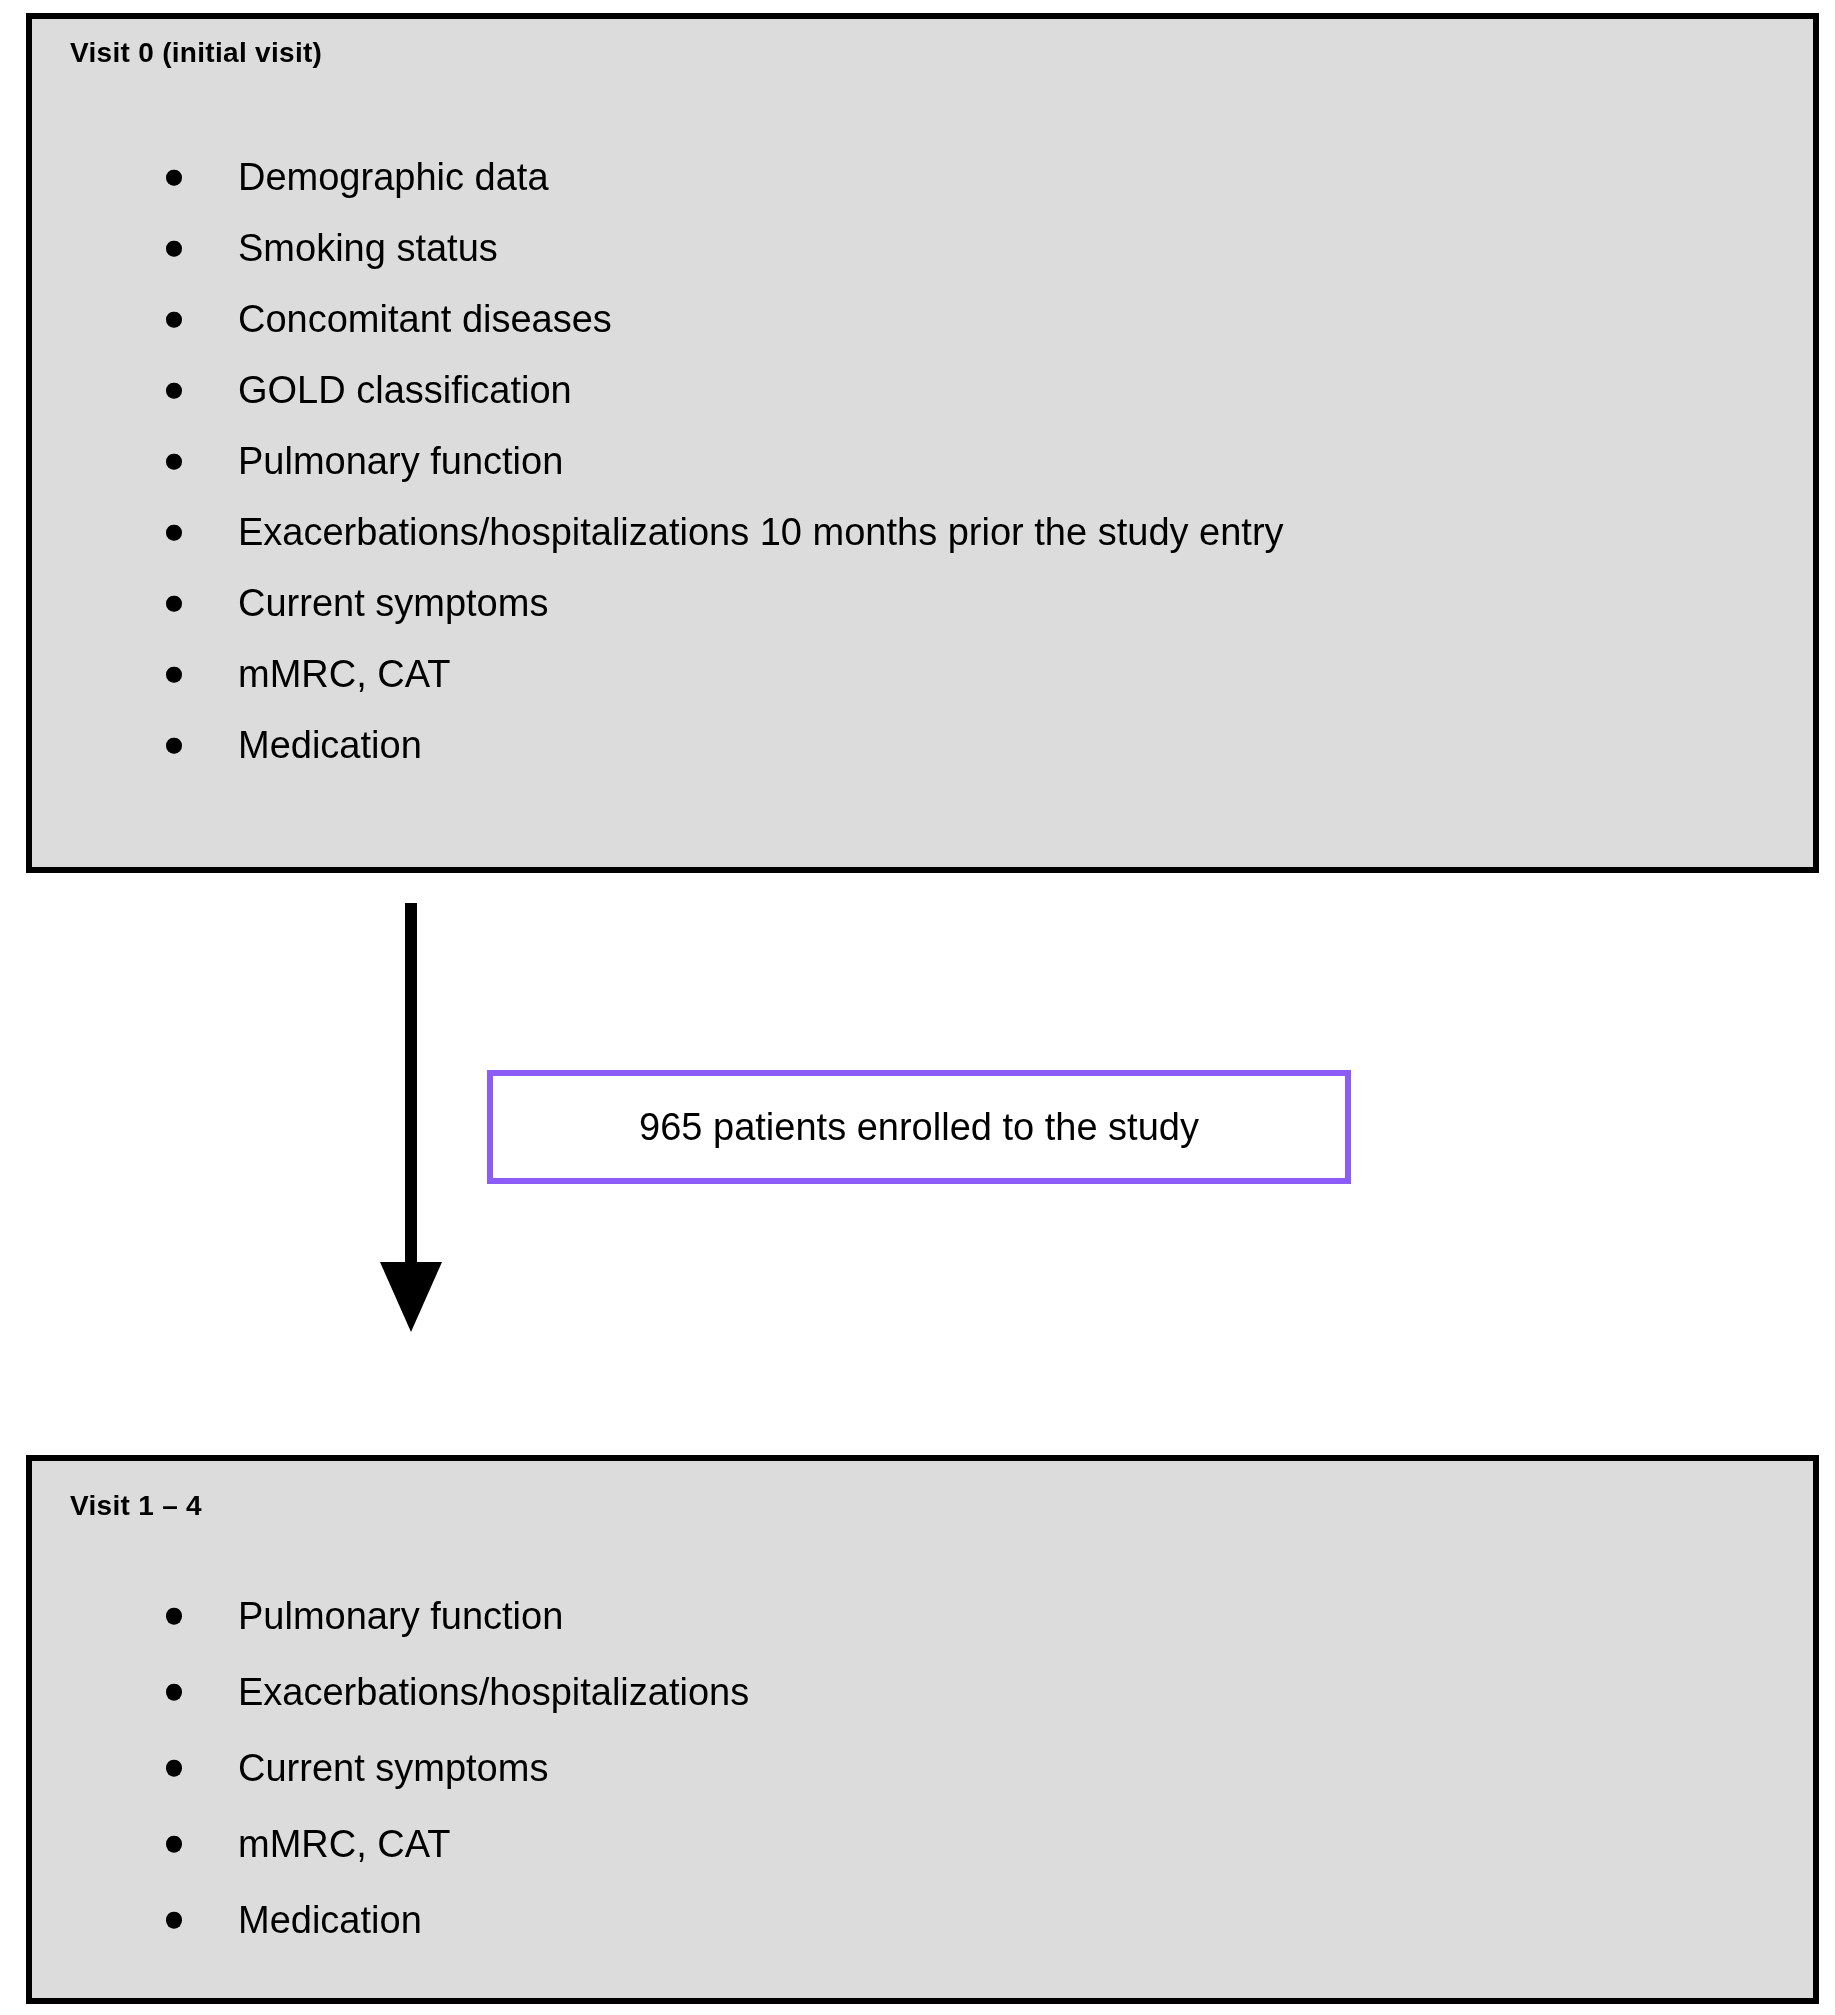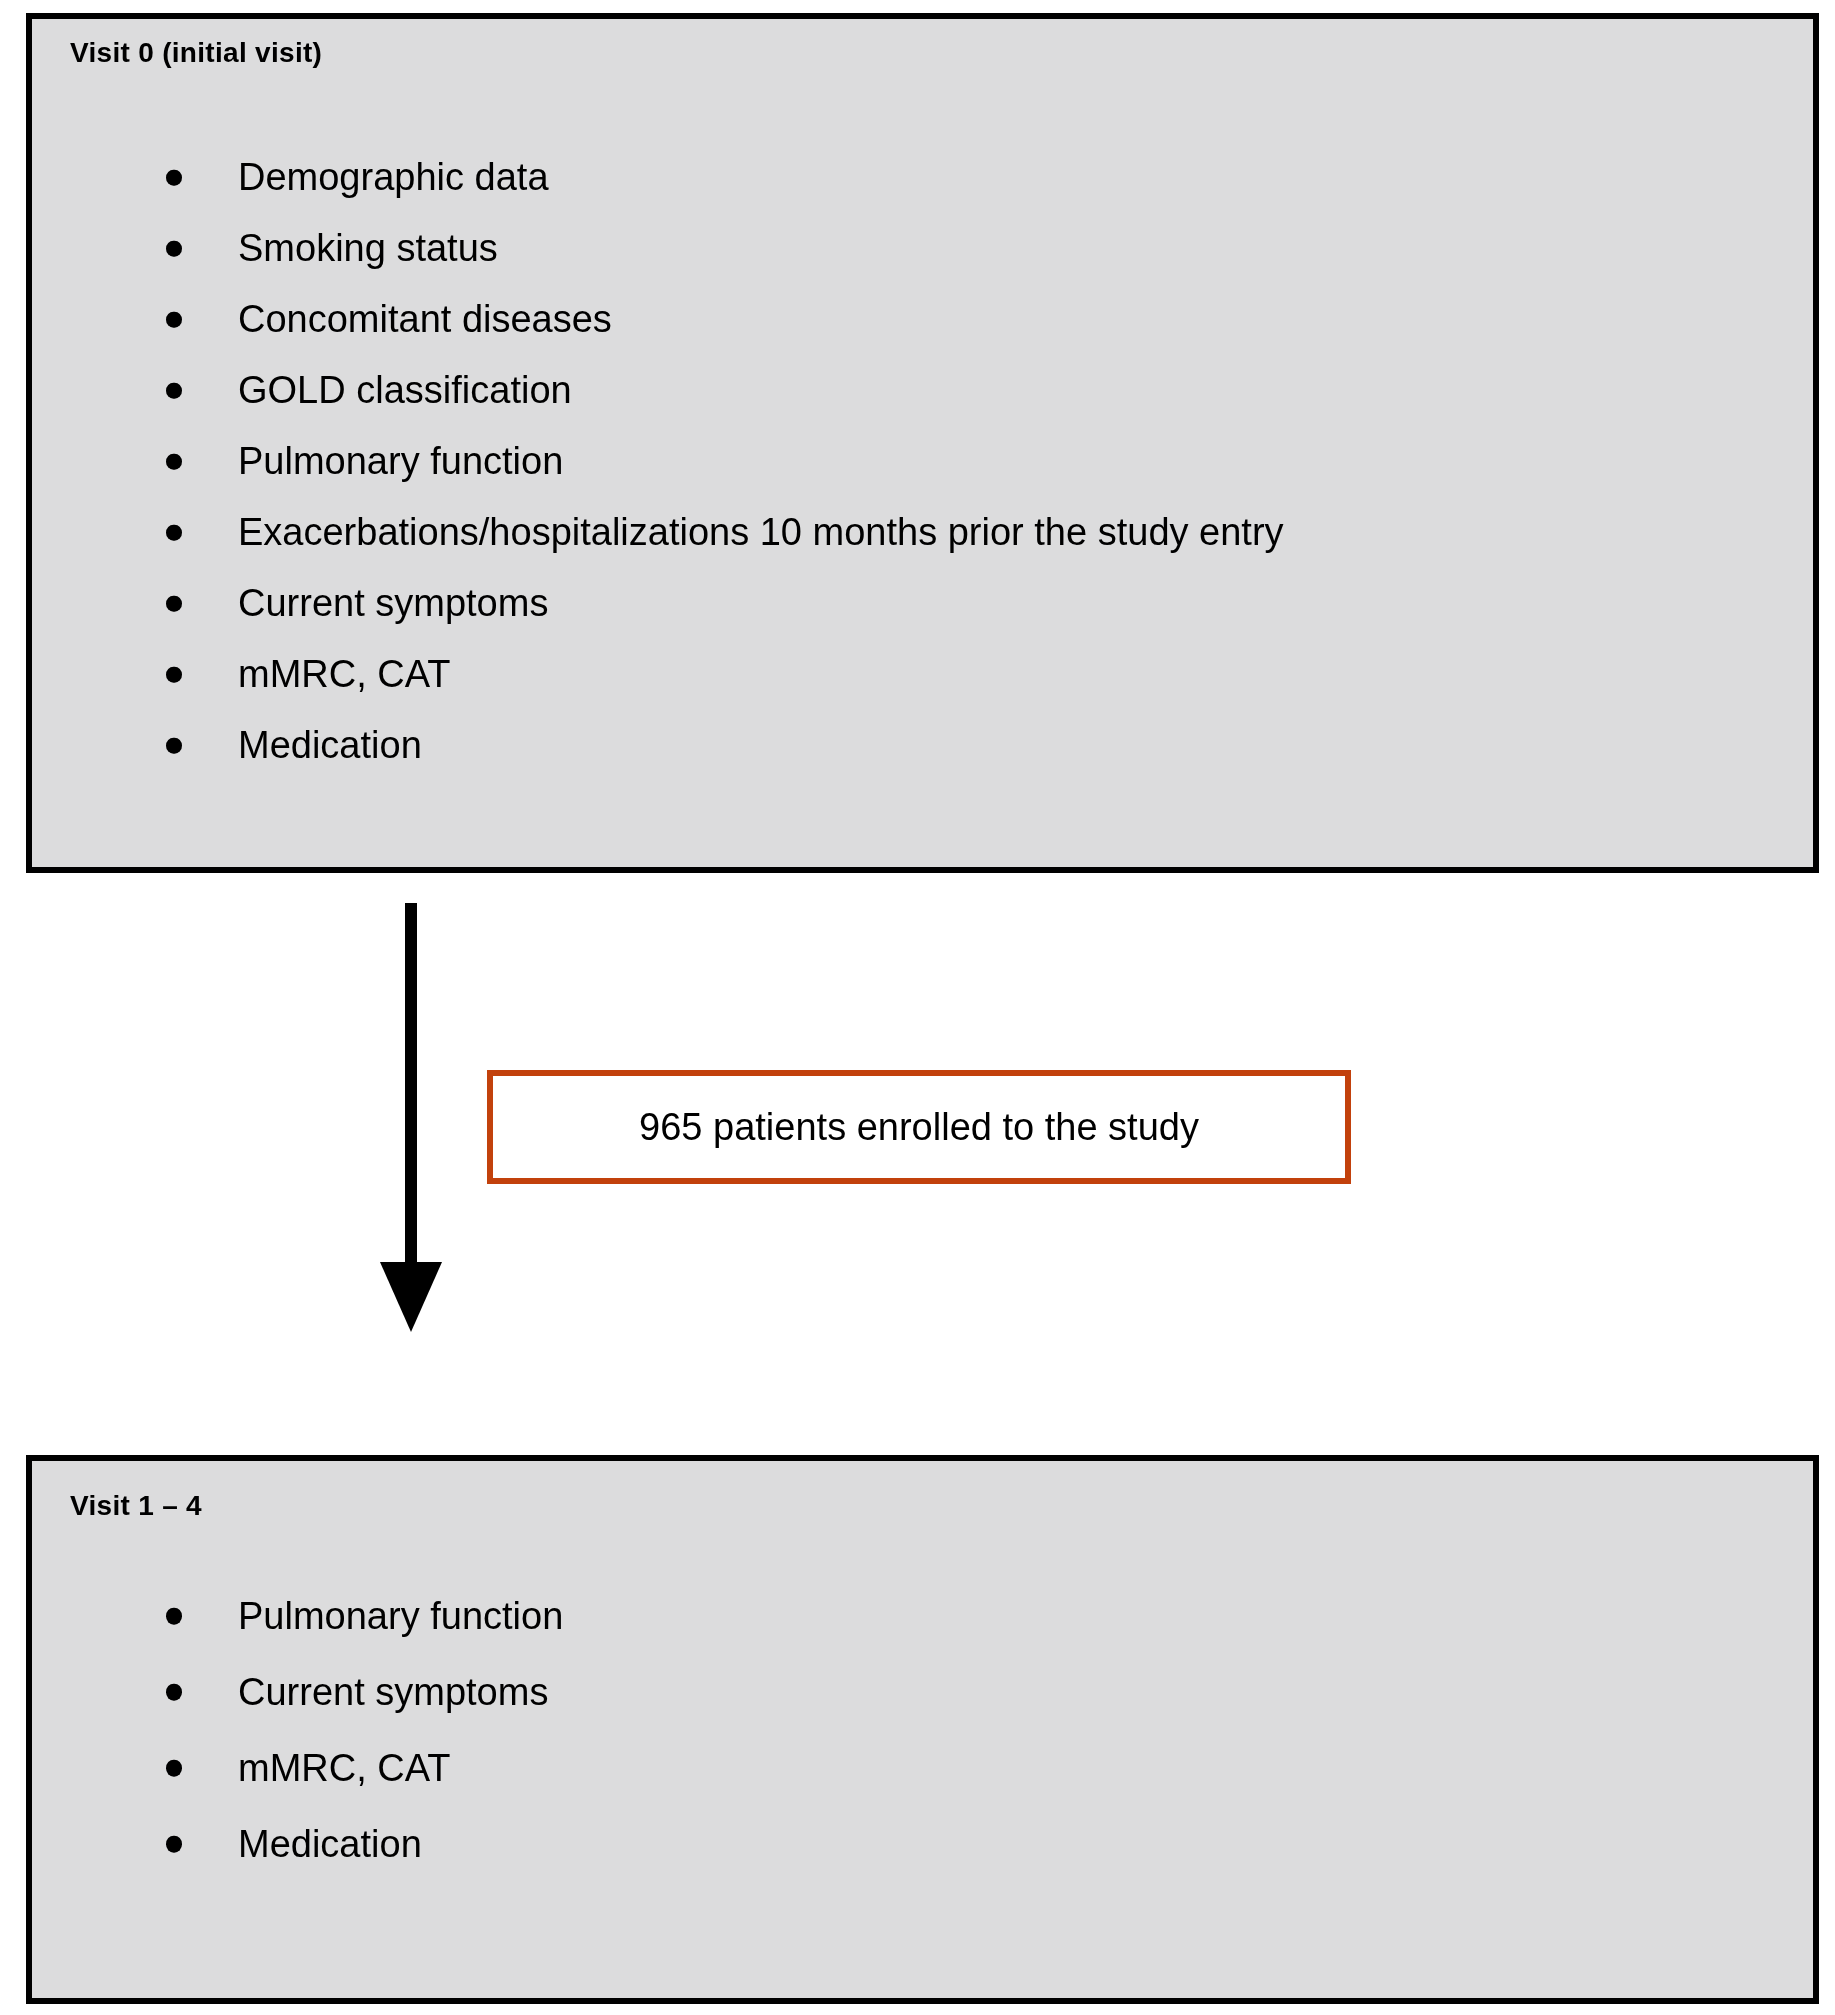--- a/index.html
+++ b/index.html
@@ -81,21 +81,21 @@
     border-right: 31px solid transparent;
     border-top: 70px solid #000000;
   }
   .enroll-box {
     position: absolute;
     left: 487px;
     top: 1070px;
     width: 852px;
     height: 102px;
     background: #ffffff;
-    border: 6px solid #c2410c;
+    border: 6px solid #8b5cf6;
     display: flex;
     align-items: center;
     justify-content: center;
     font-size: 38px;
     white-space: nowrap;
   }
 </style>
 </head>
 <body>
 
@@ -120,20 +120,21 @@
   <div class="arrow-head"></div>
 
   <div class="enroll-box">
     <span>965 patients enrolled to the study</span>
   </div>
 
   <section class="visit-box visit-box--bottom">
     <h2 class="visit-title">Visit 1 – 4</h2>
     <ul class="bullet-list">
         <li>Pulmonary function</li>
+        <li>Exacerbations/hospitalizations</li>
         <li>Current symptoms</li>
         <li>mMRC, CAT</li>
         <li>Medication</li>
       </ul>
   </section>
 
 </div>
 
 
 </body></html>

